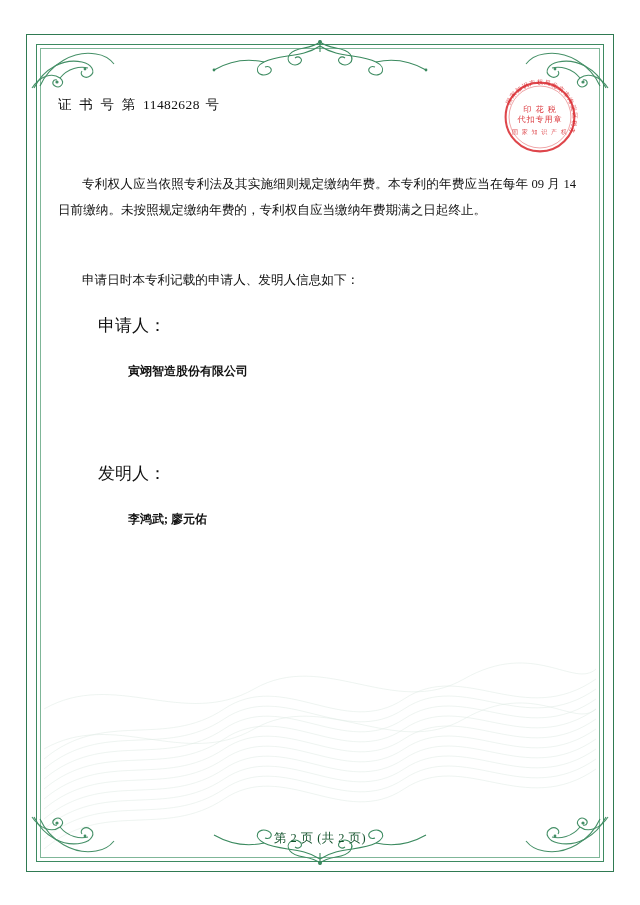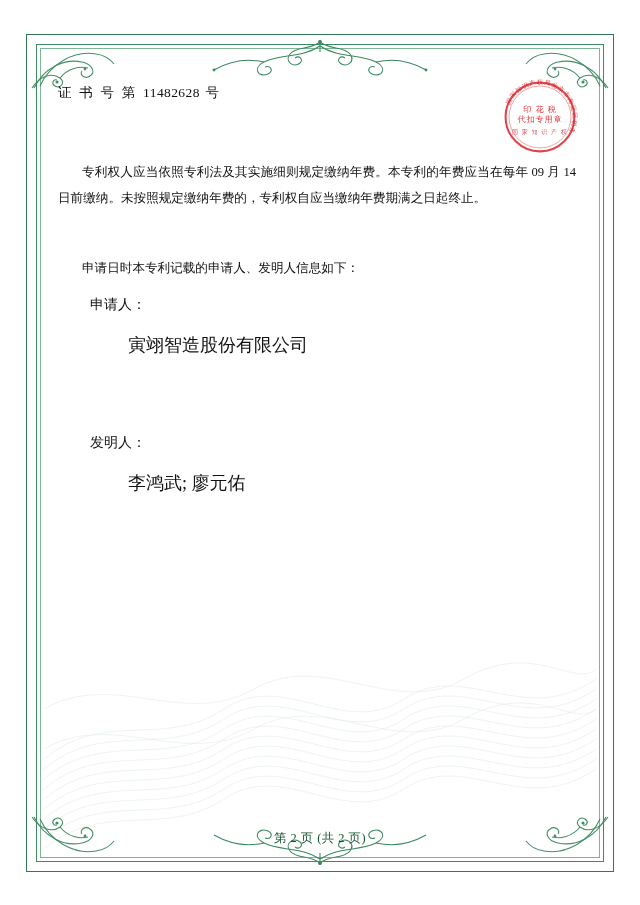--- a/index.html
+++ b/index.html
@@ -96,21 +96,21 @@
     height: 200px;
     opacity: .16;
     pointer-events: none;
   }
   .guilloche svg { width:100%; height:100%; display:block; }
 
   
   .content {
     position: absolute;
     left: 58px;
-    top: 84px;
+    top: 96px;
     width: 524px;
   }
 
   .cert-no {
     font-size: 13.5px;
     letter-spacing: 2.2px;
     color: #111;
     margin-bottom: 58px;
     white-space: nowrap;
   }
@@ -127,31 +127,32 @@
   }
 
   .line-applicants {
     font-size: 12.6px;
     line-height: 2.0;
     text-indent: 24px;
     margin: 0 0 10px 0;
     color: #111;
   }
   .label {
-    font-size: 14px;
+    font-size: 17px;
     line-height: 2.0;
     text-indent: 24px;
-    margin: 8px;
+    margin: 16px;
     color: #111;
   }
   .value {
-    font-size: 18px;
+    font-size: 12px;
     line-height: 2.0;
     margin: 0 0 0 70px;
     color: #111;
+    font-weight: bold;
   }
   .gap-block { height: 58px; }
 
   
   .seal {
     position: absolute;
     left: 497px;
     top: 74px;
     width: 86px;
     height: 86px;

